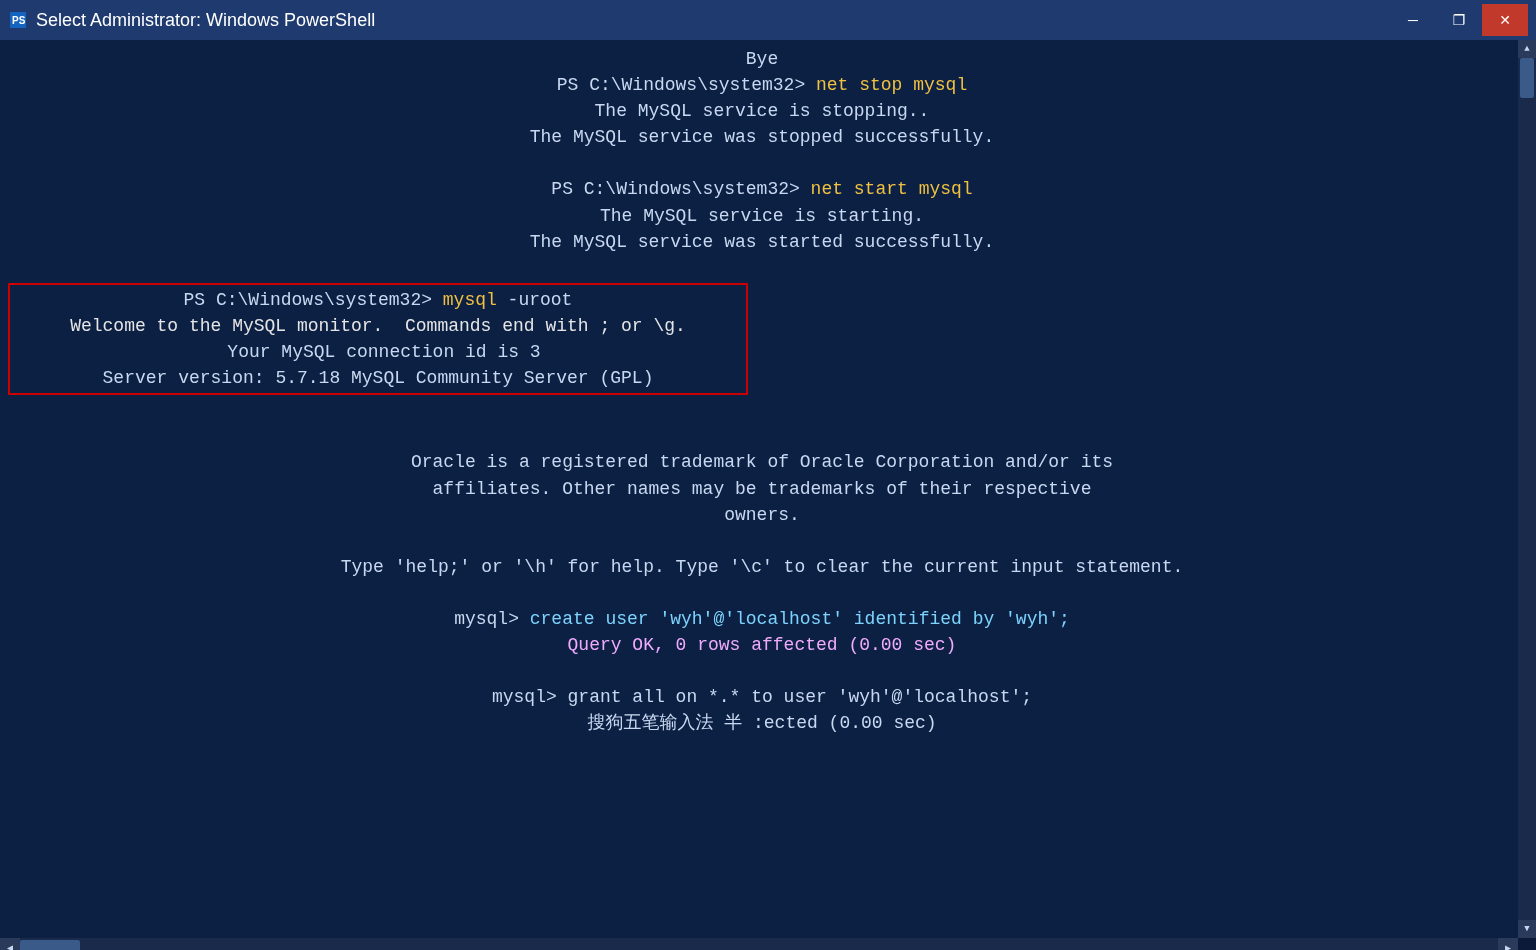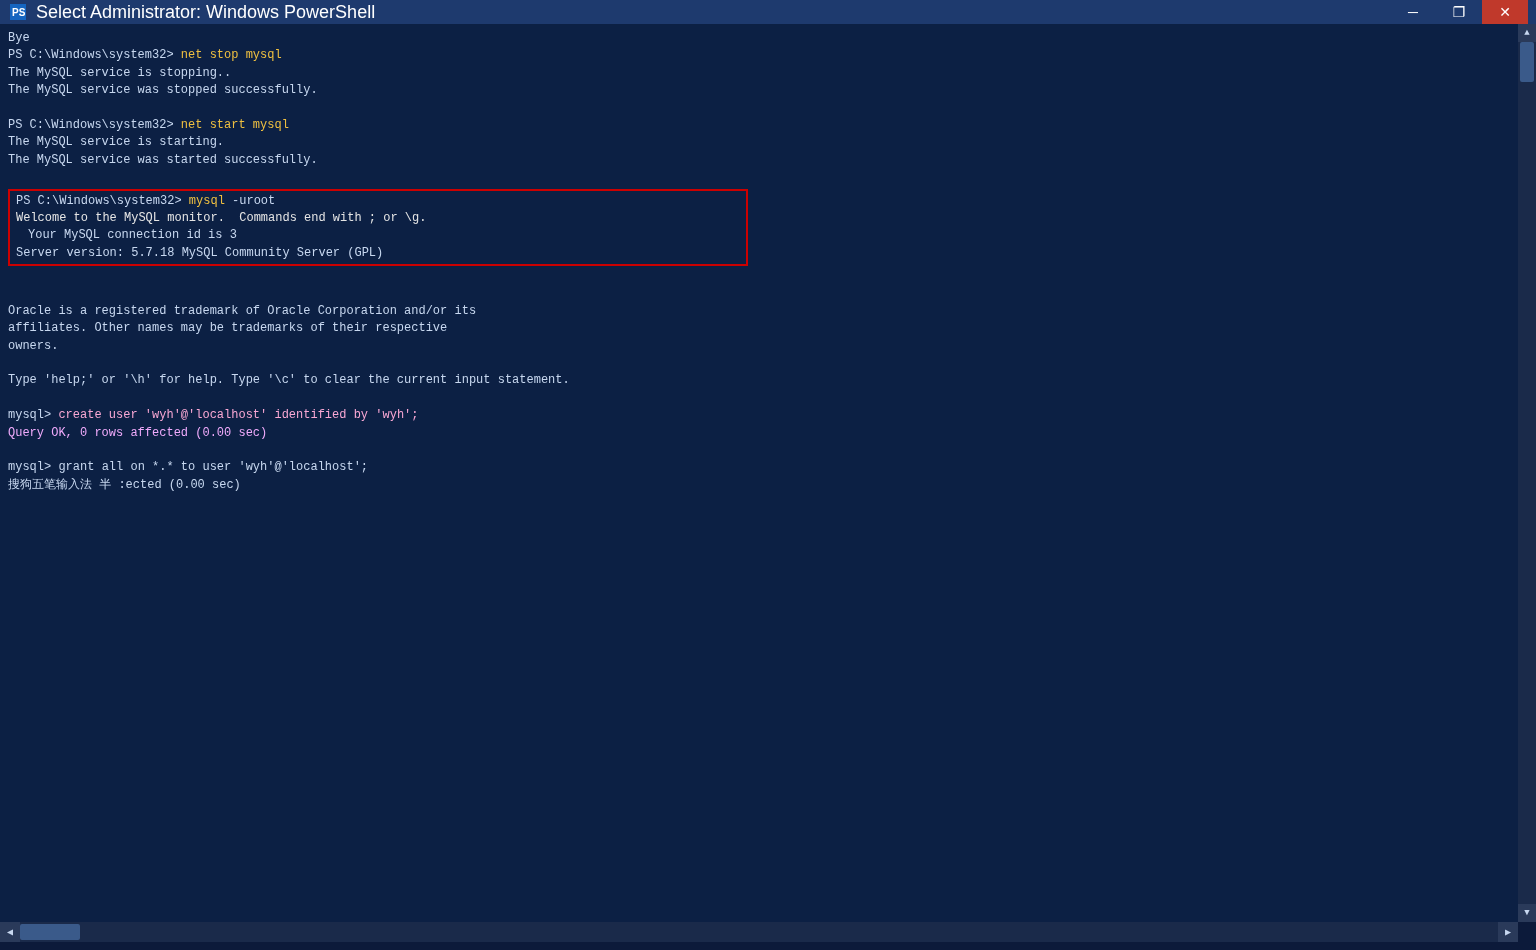--- a/index.html
+++ b/index.html
@@ -3,21 +3,21 @@
   <meta charset="utf-8">
   <style>
     * { margin: 0; padding: 0; box-sizing: border-box; }
     body { width: 1536px; height: 950px; overflow: hidden; font-family: 'Courier New', Courier, monospace; background: #0c1a3a; }
 
     
     .titlebar {
       display: flex;
       align-items: center;
       background: #1e3a6e;
-      height: 24px;
+      height: 40px;
       padding: 11px 8px;
       user-select: none;
     }
     .titlebar-icon {
       width: 20px;
       height: 20px;
       margin-right: 8px;
       display: flex;
       align-items: center;
       justify-content: center;
@@ -42,26 +42,27 @@
       color: #fff;
       font-size: 14px;
       font-family: 'Segoe UI', Arial, sans-serif;
     }
     .titlebar-btn.close { background: #c0392b; }
 
     
     .terminal {
       background: #0c2044;
       color: #c8d8f0;
-      font-size: 12px;
+      font-size: 18px;
       line-height: 1.45;
       padding: 6px 8px 16px 8px;
       height: calc(950px - 32px - 20px);
       overflow: hidden;
       position: relative;
+      text-align: center;
     }
 
     .line { white-space: pre; }
 
     
     .scrollbar-area {
       position: absolute;
       bottom: 0;
       left: 0;
       right: 0;
@@ -172,21 +173,21 @@
         <div class="line" style="color: rgb(200, 216, 240);">Server version: 5.7.18 MySQL Community Server (GPL)</div>
       </div>
       <div class="line">&nbsp;</div>
       <div class="line">&nbsp;</div>
       <div class="line" style="color: rgb(200, 216, 240);">Oracle is a registered trademark of Oracle Corporation and/or its</div>
       <div class="line" style="color: rgb(200, 216, 240);">affiliates. Other names may be trademarks of their respective</div>
       <div class="line" style="color: rgb(200, 216, 240);">owners.</div>
       <div class="line">&nbsp;</div>
       <div class="line" style="color: rgb(200, 216, 240);">Type 'help;' or '\h' for help. Type '\c' to clear the current input statement.</div>
       <div class="line">&nbsp;</div>
-      <div class="line"><span style="color: rgb(200, 216, 240);">mysql&gt; </span><span style="color: #f9a8d4;">create user 'wyh'@'localhost' identified by 'wyh';</span></div>
+      <div class="line"><span style="color: rgb(200, 216, 240);">mysql&gt; </span><span style="color: #7dd3fc;">create user 'wyh'@'localhost' identified by 'wyh';</span></div>
       <div class="line" style="color: #f0abfc;">Query OK, 0 rows affected (0.00 sec)</div>
       <div class="line">&nbsp;</div>
       <div class="line"><span style="color: rgb(200, 216, 240);">mysql&gt; </span><span style="color: rgb(200, 216, 240);">grant all on *.* to user 'wyh'@'localhost';</span></div>
       <div class="line" style="color: rgb(200, 216, 240);">搜狗五笔输入法 半 :ected (0.00 sec)</div>
     </div>
 
   <div class="v-scrollbar">
     <div class="v-scroll-btn">▲</div>
     <div class="v-scroll-track">
       <div class="v-scroll-thumb"></div>

